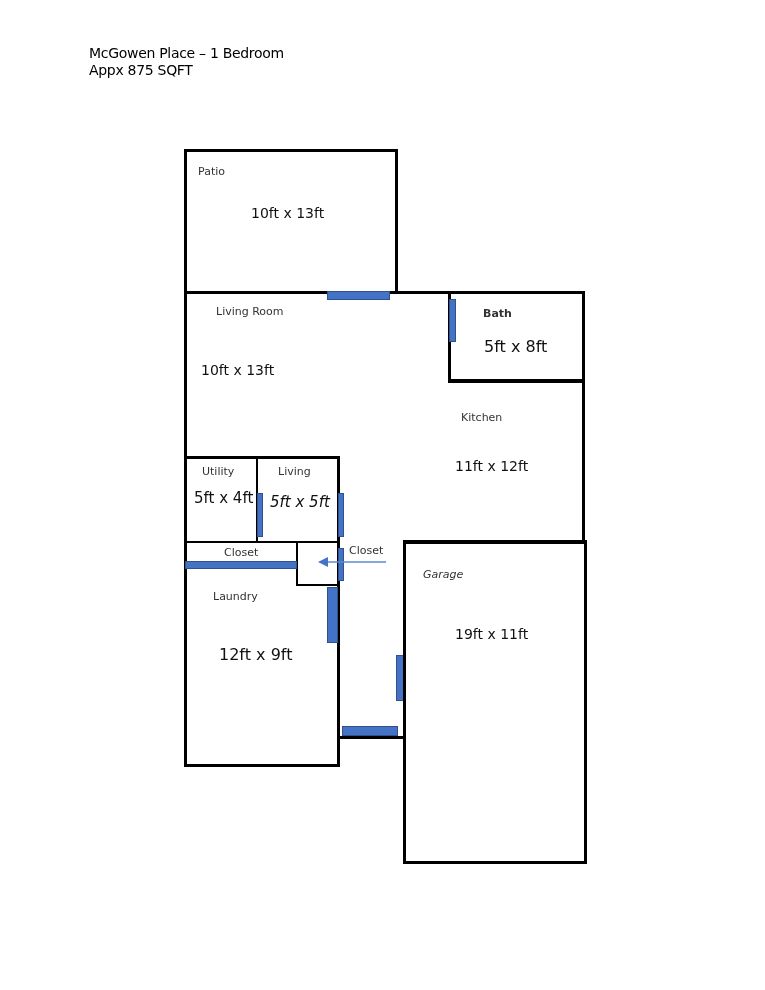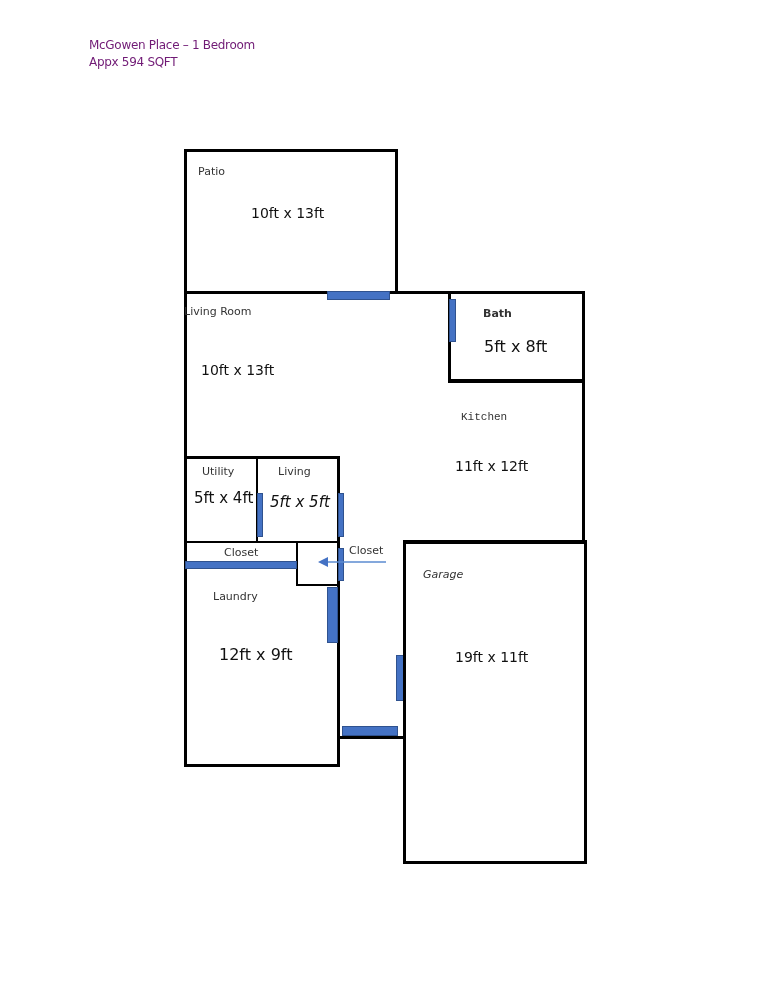--- a/index.html
+++ b/index.html
@@ -1,63 +1,63 @@
 <!DOCTYPE html>
 <html><head>
   <meta charset="utf-8">
   <style>
     html, body { margin: 0; padding: 0; background: #ffffff; }
     body { width: 765px; height: 990px; position: relative; overflow: hidden; font-family: "DejaVu Sans", sans-serif; }
-    .header { position: absolute; left: 89px; top: 37px; font-size: 12px; line-height: 17px; color: #701a75; letter-spacing: -0.3px; }
+    .header { position: absolute; left: 89px; top: 45px; font-size: 14px; line-height: 17px; color: #000000; letter-spacing: -0.3px; }
     .header div { white-space: nowrap; }
     .wall { position: absolute; background: #000; }
     .door { position: absolute; background: #4472c4; border: 1px solid #2f528f; box-sizing: border-box; }
     .label { position: absolute; font-size: 11px; color: #333; white-space: nowrap; }
     .dim { position: absolute; font-size: 14px; color: #111; white-space: nowrap; }
     .room { position: absolute; }
     svg.overlay { position: absolute; left: 0; top: 0; }
   </style>
 </head>
 <body>
 
 <div class="header">
   <div>McGowen Place – 1 Bedroom</div>
-  <div>Appx 594 SQFT</div>
+  <div>Appx 875 SQFT</div>
 </div>
 
 <div>
 
   <div class="room">
     <div class="wall" style="left:184px;top:149px;width:214px;height:3px;"></div>
     <div class="wall" style="left:184px;top:149px;width:3px;height:145px;"></div>
     <div class="wall" style="left:395px;top:149px;width:3px;height:144px;"></div>
     <div class="label" style="left:198px;top:165px;">Patio</div>
     <div class="dim" style="left:251px;top:205px;">10ft x 13ft</div>
   </div>
 
   <div class="wall" style="left:184px;top:291px;width:266px;height:3px;"></div>
 
   <div class="wall" style="left:184px;top:291px;width:3px;height:167px;"></div>
   <div class="door" style="left:327px;top:291px;width:63px;height:9px;"></div>
 
-  <div class="label" style="left:184px;top:305px;text-align:center;">Living Room</div>
+  <div class="label" style="left:216px;top:305px;text-align:center;">Living Room</div>
   <div class="dim" style="left:201px;top:362px;">10ft x 13ft</div>
 
   <div class="room">
     <div class="wall" style="left:448px;top:291px;width:137px;height:3px;"></div>
     <div class="wall" style="left:448px;top:291px;width:3px;height:92px;"></div>
     <div class="wall" style="left:448px;top:379px;width:137px;height:4px;"></div>
     <div class="wall" style="left:582px;top:291px;width:3px;height:92px;"></div>
     <div class="door" style="left:449px;top:299px;width:7px;height:43px;"></div>
     <div class="label" style="left:483px;top:307px;font-weight:bold;">Bath</div>
     <div class="dim" style="left:484px;top:337px;font-size:16px;">5ft x 8ft</div>
   </div>
 
   <div class="wall" style="left:582px;top:380px;width:3px;height:163px;"></div>
-  <div class="label" style="left:461px;top:411px;font-family:Liberation Mono, monospace;">Kitchen</div>
+  <div class="label" style="left:461px;top:411px;">Kitchen</div>
   <div class="dim" style="left:455px;top:458px;">11ft x 12ft</div>
 
   <div class="room">
     <div class="wall" style="left:184px;top:456px;width:156px;height:3px;"></div>
     <div class="wall" style="left:184px;top:456px;width:3px;height:310px;"></div>
     <div class="wall" style="left:256px;top:456px;width:2px;height:86px;"></div>
     <div class="wall" style="left:184px;top:541px;width:156px;height:2px;"></div>
     <div class="label" style="left:202px;top:465px;">Utility</div>
     <div class="dim" style="left:194px;top:489px;font-size:15px;">5ft x 4ft</div>
   </div>
@@ -95,16 +95,16 @@
   <div class="wall" style="left:338px;top:736px;width:66px;height:3px;"></div>
   <div class="door" style="left:342px;top:726px;width:56px;height:10px;"></div>
   <div class="door" style="left:396px;top:655px;width:8px;height:46px;"></div>
 
   <div class="room">
     <div class="wall" style="left:403px;top:540px;width:184px;height:4px;"></div>
     <div class="wall" style="left:403px;top:540px;width:3px;height:324px;"></div>
     <div class="wall" style="left:584px;top:540px;width:3px;height:324px;"></div>
     <div class="wall" style="left:403px;top:861px;width:184px;height:3px;"></div>
     <div class="label" style="left:423px;top:568px;font-style:italic;">Garage</div>
-    <div class="dim" style="left:455px;top:649px;">19ft x 11ft</div>
+    <div class="dim" style="left:455px;top:626px;">19ft x 11ft</div>
   </div>
 
 </div>
 
 </body></html>

